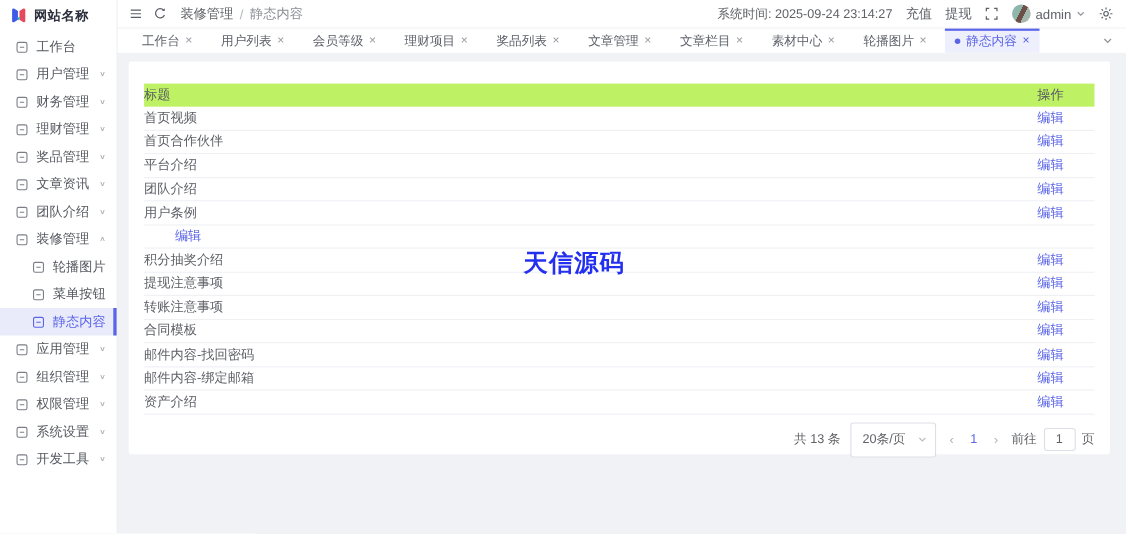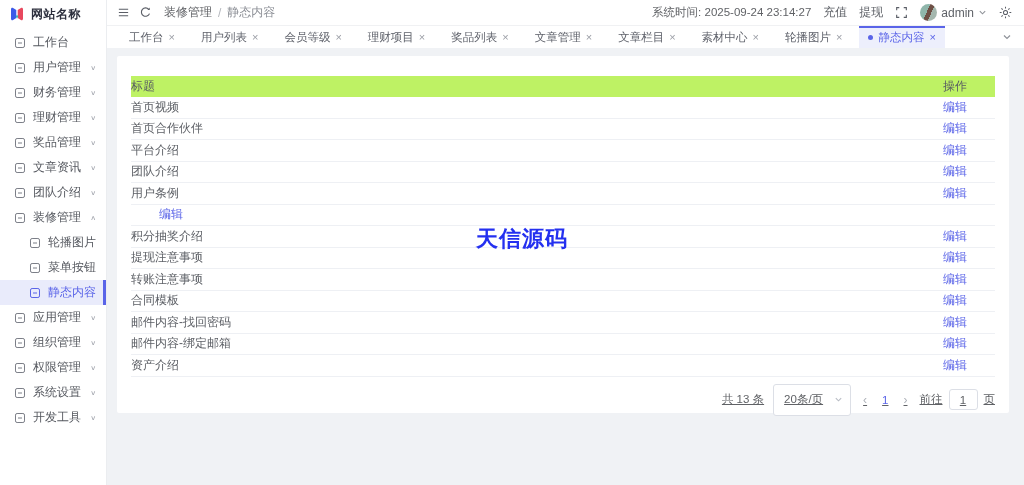--- a/index.html
+++ b/index.html
@@ -55,21 +55,21 @@
   
   .content { flex:1; position:relative; padding:8px 15px 0 10px; }
   .card { background:#fff; border-radius:2px; height:357px; padding:20px 14px 0; }
 
   .t-head { display:flex; align-items:center; height:21px; background:#bef264; color:#585c63; }
   .t-col-title { flex:1; padding-left:0; }
   .t-col-action { width:80px; text-align:center; }
   .t-row { display:flex; align-items:center; height:21.5px; border-bottom:1px solid #eef0f4; color:#5d6066; }
   .edit-link { color:#5a64e8; cursor:pointer; }
 
-  .pagination { display:flex; align-items:center; justify-content:flex-end; gap:9px; margin-top:7px; font-size:11.5px; color:#606266;text-decoration:underline; }
+  .pagination { display:flex; align-items:center; justify-content:flex-end; gap:9px; margin-top:7px; font-size:11.5px; color:#606266; }
   .page-size-select { width:78px; height:32px; background:#fff; border:1px solid #dcdfe6; border-radius:3px;
     display:flex; align-items:center; justify-content:space-between; padding:0 7px 0 10px; cursor:pointer; color:#606266; }
   .pss-chev { color:#b8bcc4; }
   .pg-arrow { color:#aeb2b9; cursor:pointer; padding:0 3px; font-size:12px; }
   .pg-current { color:#5a64e8; cursor:pointer; padding:0 3px; }
   .goto { display:flex; align-items:center; gap:6px; }
   .goto-input { width:29px; height:21px; border:1px solid #dcdfe6; border-radius:3px; text-align:center;
     font-size:11.5px; color:#606266; font-family:inherit; outline:none; }
 
   .watermark { position:absolute; left:369px; top:176px; font-size:22px; font-weight:bold;

